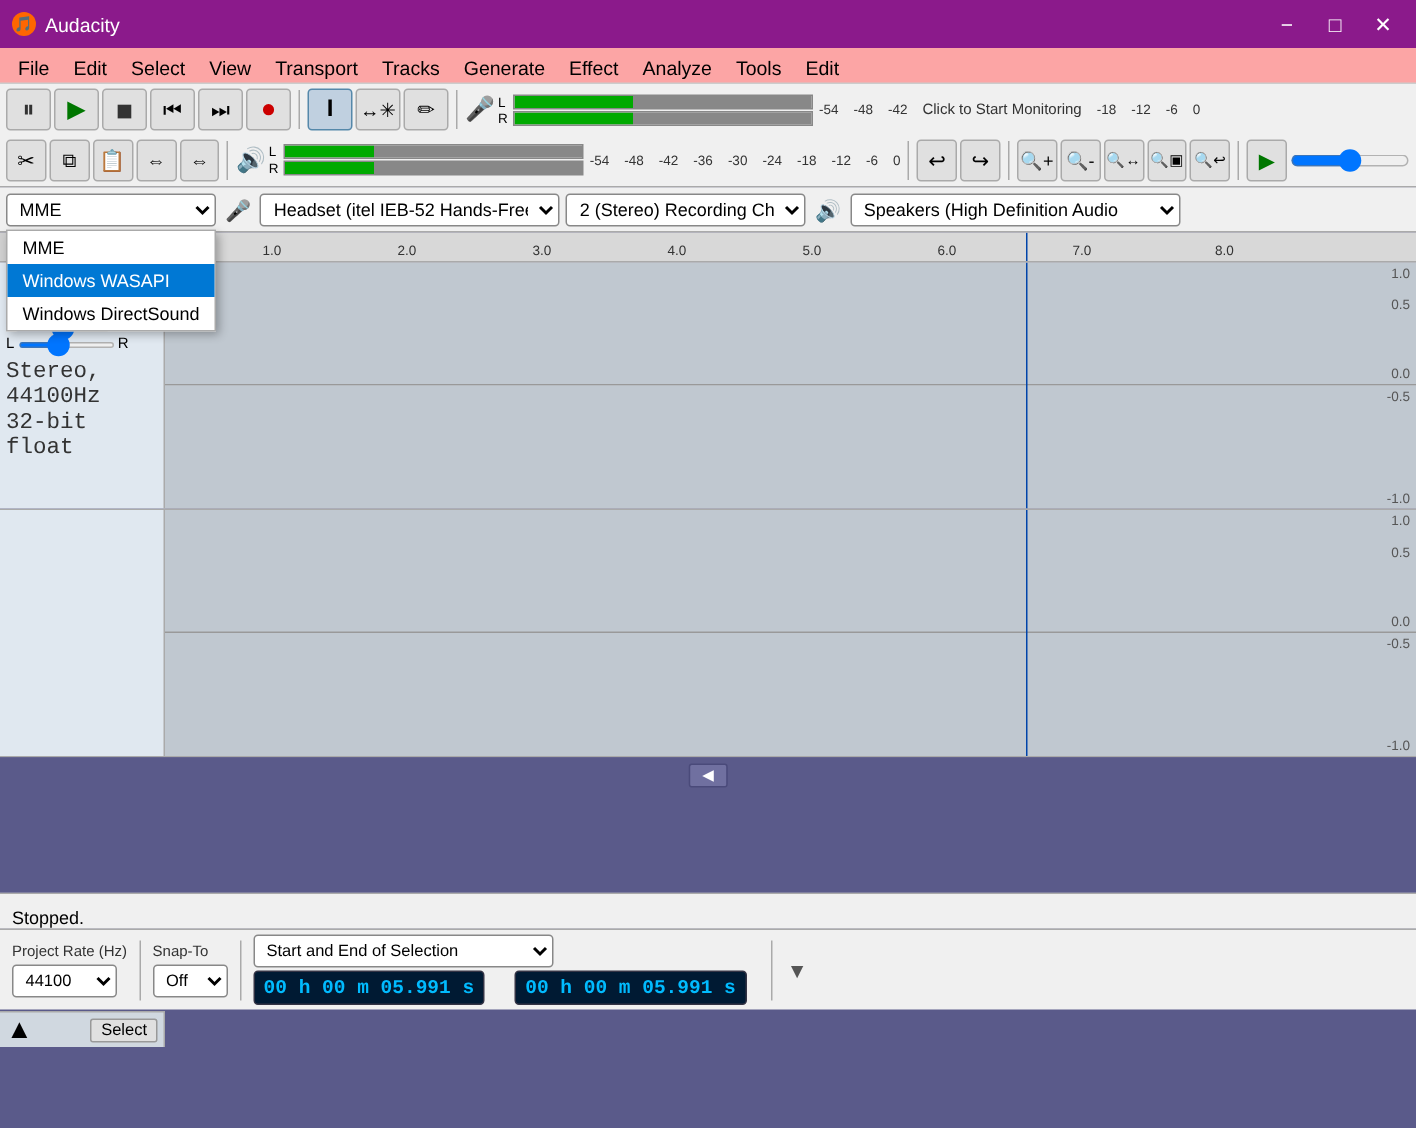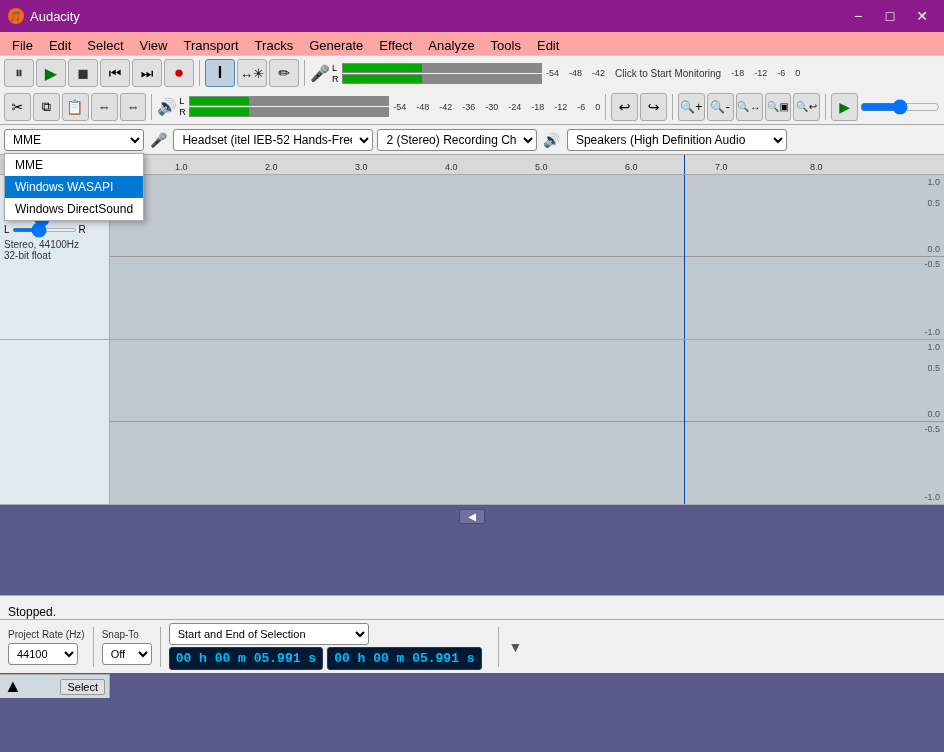--- a/index.html
+++ b/index.html
@@ -155,21 +155,21 @@
     .track-btn {
       padding: 1px 6px;
       font-size: 11px;
       background: #e0e0e0;
       border: 1px solid #999;
       border-radius: 2px;
       cursor: pointer;
     }
     .track-slider-row { display: flex; align-items: center; gap: 2px; font-size: 10px; }
     .track-slider { width: 65px; height: 4px; }
-    .track-info { font-size: 10px; color: #333; margin-top: 4px; }
+    .track-info { font-size: 15px; color: #333; margin-top: 4px; font-family: Liberation Mono, monospace; }
 
     .track-waveform {
       flex: 1;
       background: #c8c8c8;
       position: relative;
       overflow: hidden;
     }
 
     
     .bottom-area {
@@ -253,21 +253,21 @@
 
     
     .wl { position: absolute; font-size: 9px; color: #555; right: 4px; }
 
     
     .selection-group {
       display: flex;
       flex-direction: column;
       gap: 2px;
     }
-    .selection-row { display: flex; align-items: center; gap: 4px; }
+    .selection-row { display: flex; align-items: center; gap: 20px; }
   </style>
 </head>
 <body>
 
 <div class="title-bar">
   <div class="title-bar-left">
     <div class="title-bar-icon">🎵</div>
     <span class="title-bar-text">Audacity</span>
   </div>
   <div class="title-bar-controls">

